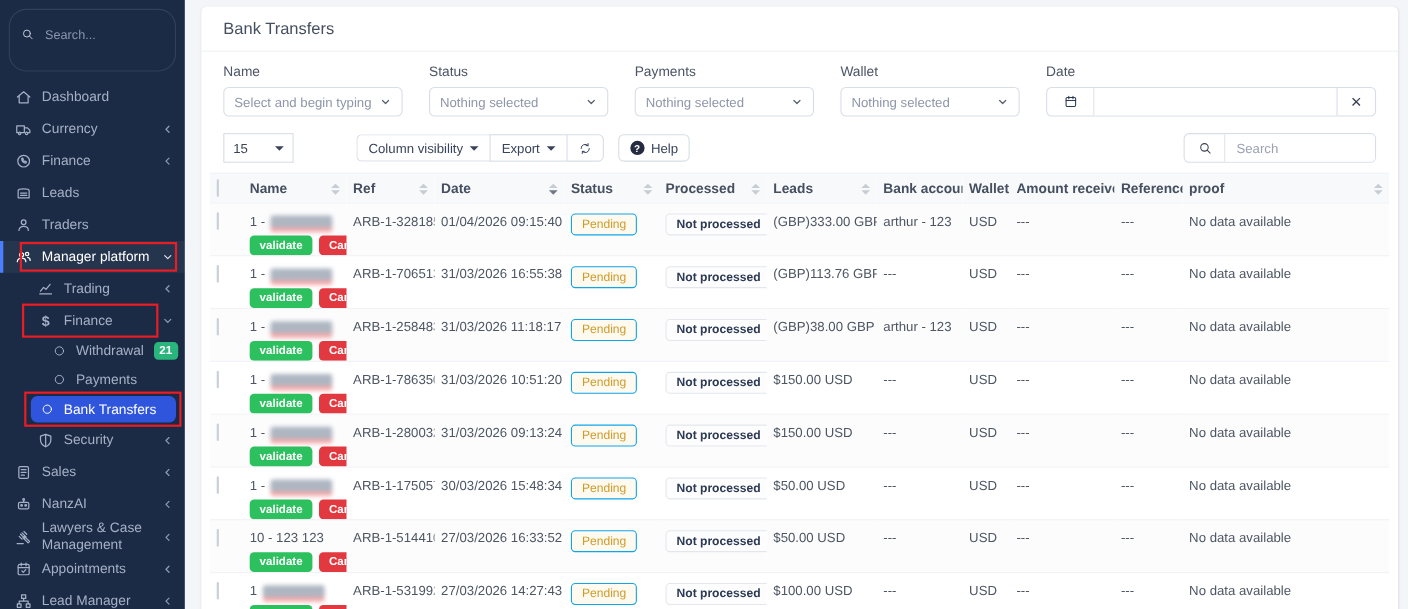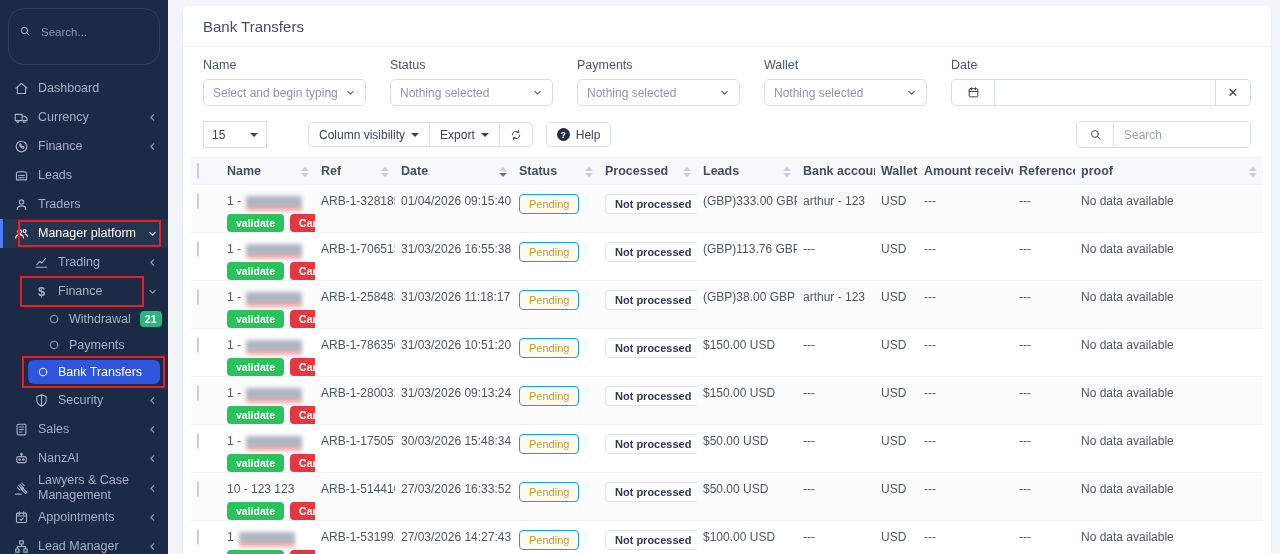--- a/index.html
+++ b/index.html
@@ -59,21 +59,21 @@
     border-right:1px solid #d8dee6;cursor:pointer;}
   .dg-cal .ico{width:13px;height:13px;}
   .dg-input{flex:1;border:none;outline:none;padding:0 10px;font-size:12px;color:#3a4354;}
   .dg-x{width:34px;display:flex;align-items:center;justify-content:center;color:#3a4354;
     border-left:1px solid #d8dee6;font-size:13px;cursor:pointer;}
 
   .toolbar{display:flex;align-items:center;padding:7px 20px 9px;gap:8px;}
   .ps-select{width:46px;height:25px;border:1px solid #d8dee6;border-radius:0;background:#fff;
     display:flex;align-items:center;justify-content:space-between;padding:0 8px;
     font-size:12px;color:#3a4354;cursor:pointer;}
-  .btn-group{display:flex;margin-left:8px;padding-left:25px;}
+  .btn-group{display:flex;margin-left:24px;padding-left:25px;}
   .tbtn{height:25px;border:1px solid #d8dee6;border-right:none;background:#fff;display:flex;
     align-items:center;gap:6px;padding:0 10px;font-size:12px;color:#39445b;cursor:pointer;}
   .tbtn:first-child{border-radius:5px 0 0 5px;}
   .tbtn.last{border-right:1px solid #d8dee6;border-radius:0 5px 5px 0;}
   .tbtn .ico{width:12px;height:12px;}
   .caret{width:0;height:0;border-left:4px solid transparent;border-right:4px solid transparent;
     border-top:4px solid #39445b;display:inline-block;}
   .help-btn{margin-left:5px;height:25px;border:1px solid #d8dee6;border-radius:5px;background:#fff;
     display:flex;align-items:center;gap:6px;padding:0 10px;font-size:12px;color:#39445b;cursor:pointer;}
   .q-ico{width:13px;height:13px;border-radius:50%;background:#222b3f;color:#fff;font-size:9px;

